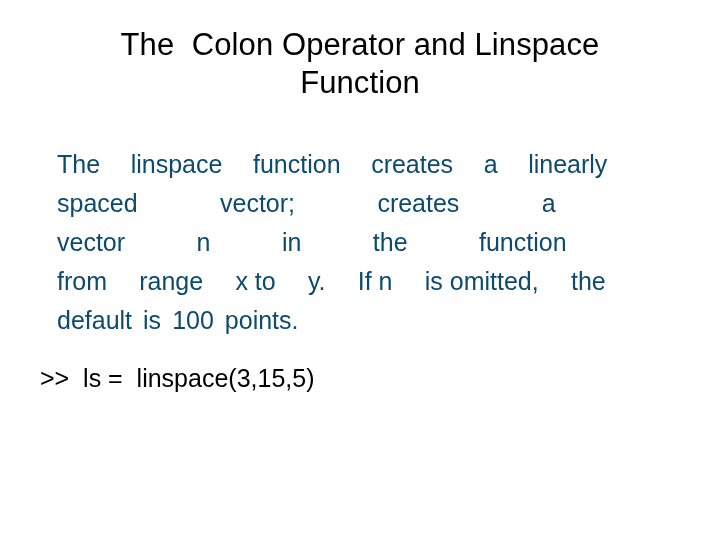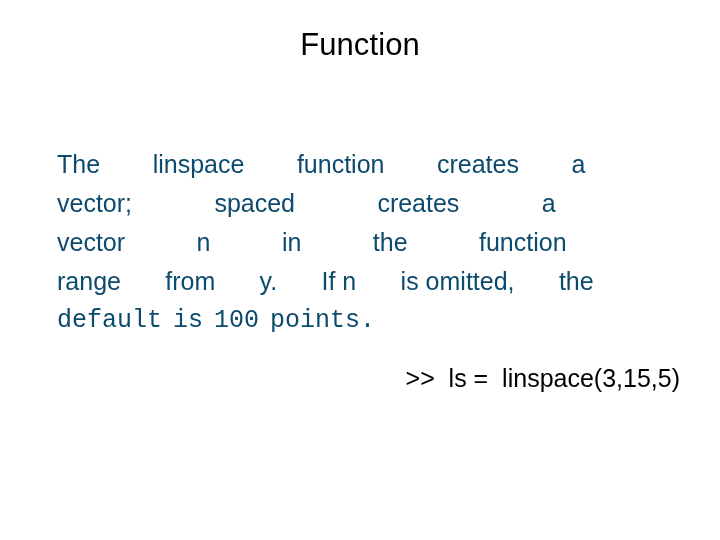--- a/index.html
+++ b/index.html
@@ -62,80 +62,82 @@
     justify-content: space-between;
   }
   .body-line.justify::after {
     content: "";
   }
   .body-line.last {
     justify-content: flex-start;
   }
   .body-line.last .w {
     margin-right: 11px;
-    font-family: Liberation Mono, monospace;
   }
   .body-line .w {
     white-space: pre;
   }
 
   
   .code-block {
     position: absolute;
     left: 40px;
     top: 362px;
     width: 640px;
-    text-align: right;
+    text-align: left;
   }
   .code-line {
     display: inline-block;
     font-size: 25px;
     line-height: 32px;
     font-weight: 400;
     color: #000000;
     white-space: pre;
   }
 </style>
 </head>
 <body>
 
 <div class="slide">
 
   <div class="title-block">
+    <span class="title-line">The  Colon Operator and Linspace</span>
     <span class="title-line">Function</span>
   </div>
 
   <div class="body-block">
 
     <div class="body-line justify">
       <span class="w">The</span>
       <span class="w">linspace</span>
       <span class="w">function</span>
       <span class="w">creates</span>
       <span class="w">a</span>
+      <span class="w">linearly</span>
     </div>
 
     <div class="body-line justify">
+      <span class="w">spaced</span>
       <span class="w">vector;</span>
-      <span class="w">spaced</span>
       <span class="w">creates</span>
       <span class="w">a</span>
     </div>
 
     <div class="body-line justify">
       <span class="w">vector</span>
       <span class="w">n</span>
       <span class="w">in</span>
       <span class="w">the</span>
       <span class="w">function</span>
     </div>
 
     <div class="body-line justify">
+      <span class="w">from</span>
       <span class="w">range</span>
-      <span class="w">from</span>
+      <span class="w">x to</span>
       <span class="w">y.</span>
       <span class="w">If n</span>
       <span class="w">is omitted,</span>
       <span class="w">the</span>
     </div>
 
     <div class="body-line last">
       <span class="w">default</span>
       <span class="w">is</span>
       <span class="w">100</span>

